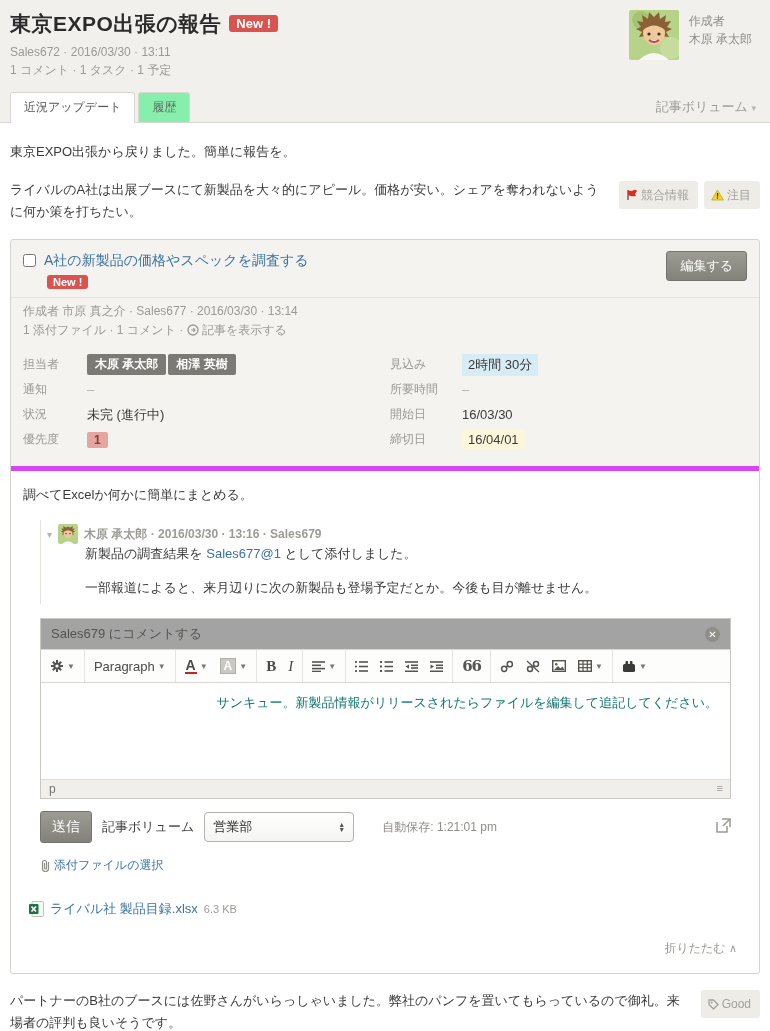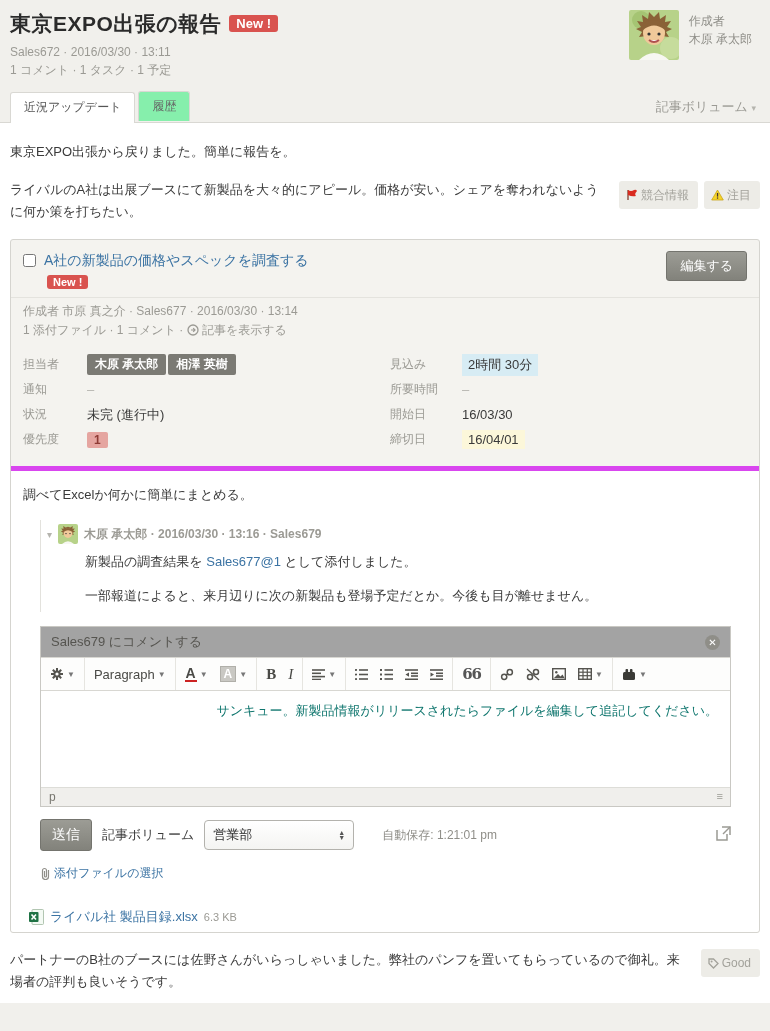--- a/index.html
+++ b/index.html
@@ -14,21 +14,21 @@
   .hdr-top { display:flex; align-items:flex-start; }
   .title-wrap { flex:1; }
   .page-title { font-size:21px; font-weight:bold; color:#2b2b2b; display:inline; letter-spacing:.5px;}
   .badge-new { display:inline-block; background:#d9534f; color:#fff; font-size:13px; font-weight:bold; padding:1px 7px; border-radius:3px; margin-left:8px; vertical-align:3px;}
   .hdr-meta { font-size:12px; color:#9b9a94; margin-top:6px; line-height:17px;}
   .author-box { display:flex; gap:10px; margin-right:8px; }
   .avatar { width:50px; height:50px; border-radius:2px; display:block; }
   .avatar-sm { width:20px; height:20px; border-radius:2px; display:block;}
   .author-meta { font-size:12px; color:#8f8e88; line-height:18px; padding-top:2px;}
   
-  .tabbar { margin-top:12px; padding:0 10px; border-bottom:1px solid #d9d8d3; display:flex; align-items:flex-start; position:relative;}
+  .tabbar { margin-top:12px; padding:0 10px; border-bottom:1px solid #d9d8d3; display:flex; align-items:flex-end; position:relative;}
   .tab { font-size:12px; color:#666; padding:6px 13px; border:1px solid #d9d8d3; border-bottom:none; border-radius:3px 3px 0 0; margin-right:3px; cursor:default;}
   .tab.active { background:#fff; position:relative; top:1px; padding-bottom:7px; color:#555;}
   .tab.inactive { background:#86efac; }
   .volume { position:absolute; right:14px; bottom:6px; font-size:13px; color:#9b9a94;}
   .volume .caret { font-size:9px; color:#b5b4ae; }
   
   .main { background:#fff; padding:2px 10px 10px 10px; }
   .para { font-size:13px; color:#3a3a3a; line-height:22px; margin-top:16px; }
   .pill { display:inline-block; background:#edece7; border-radius:3px; padding:3px 9px 3px 7px; font-size:12px; color:#a3a29b; white-space:nowrap; margin-left:6px;}
   .pill svg { vertical-align:-2px; margin-right:3px;}
@@ -52,21 +52,21 @@
   .ptag { display:inline-block; background:#7b7a74; color:#fff; font-size:12px; font-weight:bold; padding:2px 8px; border-radius:2px; margin-right:2px;}
   .prio { display:inline-block; background:#e5a5a0; color:#8e3b35; font-size:12px; font-weight:bold; padding:1px 7px; border-radius:2px;}
   .hl-blue { background:#d7ecf4; padding:2px 6px; }
   .hl-yellow { background:#fcf7da; padding:2px 6px; }
   .task-body { background:#fff; border-top:5px solid #d946ef; padding:15px 12px 6px 12px; border-radius:0 0 3px 3px;}
   .task-body > .body-text { font-size:13px; color:#3a3a3a; }
   
   .comment-wrap { margin:16px 14px 12px 17px; border-left:1px solid #e3e2dd; padding:4px 0 2px 6px;}
   .cmt-head { display:flex; align-items:center; gap:6px; font-size:12px; color:#9b9a94; font-weight:bold;}
   .cmt-head .tri { color:#b5b4ae; font-size:10px; font-weight:normal;}
-  .cmt-body { margin:8px 0 4px 38px; font-size:13px; color:#3a3a3a; line-height:20px;}
+  .cmt-body { margin:0 0 4px 38px; font-size:13px; color:#3a3a3a; line-height:20px;}
   .cmt-body p + p { margin-top:14px; }
   a.inline-link { color:#3b73a3; text-decoration:none; }
   
   .editor { margin:14px 16px 0 17px; border:1px solid #c9c8c3; background:#fff;}
   .ed-head { background:#a3a3a3; padding:6px 10px; font-size:13px; color:#55544f; display:flex; align-items:center;}
   .ed-close { margin-left:auto; width:15px; height:15px; border-radius:50%; background:#8f8e88; color:#fff; font-size:10px; line-height:15px; text-align:center; cursor:pointer; font-weight:bold;}
   .toolbar { border-top:1px solid #d8d7d2; border-bottom:1px solid #d8d7d2; display:flex; align-items:stretch; padding:0; background:#fdfdfc; flex-wrap:nowrap;}
   .tgroup { display:flex; align-items:center; padding:4px 3px; border-right:1px solid #e6e5e0;}
   .tbtn { display:flex; align-items:center; gap:3px; padding:3px 6px; border-radius:2px; color:#4a4a46; cursor:pointer; font-size:13px;}
   .tbtn .caret { font-size:8px; color:#777; }
@@ -420,20 +420,21 @@
       <div class="attachment">
         <svg width="15" height="16" viewBox="0 0 15 16">
             <rect x="3" y="0.5" width="11.5" height="15" rx="1" fill="#f4faf4" stroke="#9fb79f" stroke-width="0.8"></rect>
             <rect x="0" y="3" width="9.5" height="10" rx="1" fill="#1f7244"></rect>
             <path d="M2.5 5.5 L7 10.5 M7 5.5 L2.5 10.5" stroke="#fff" stroke-width="1.6"></path>
           </svg>
         <a href="#" class="inline-link">ライバル社 製品目録.xlsx</a>
         <span class="att-size">6.3 KB</span>
       </div>
 
+      <div class="collapse-row"><span>折りたたむ</span> <span class="up">∧</span></div>
     </div>
   </div>
 
   <div class="para">
     <span class="good-wrap"><span class="pill"><svg width="11" height="11" viewBox="0 0 11 11">
             <path d="M1 1 L5.5 1 L10 5.5 L5.5 10 L1 5.5 Z" fill="none" stroke="#a3a29b" stroke-width="1.3"></path>
             <circle cx="3.6" cy="3.6" r="1" fill="#a3a29b"></circle>
           </svg><span>Good</span></span></span>
     <span>パートナーのB社のブースには佐野さんがいらっしゃいました。弊社のパンフを置いてもらっているので御礼。来場者の評判も良いそうです。</span>
   </div>

